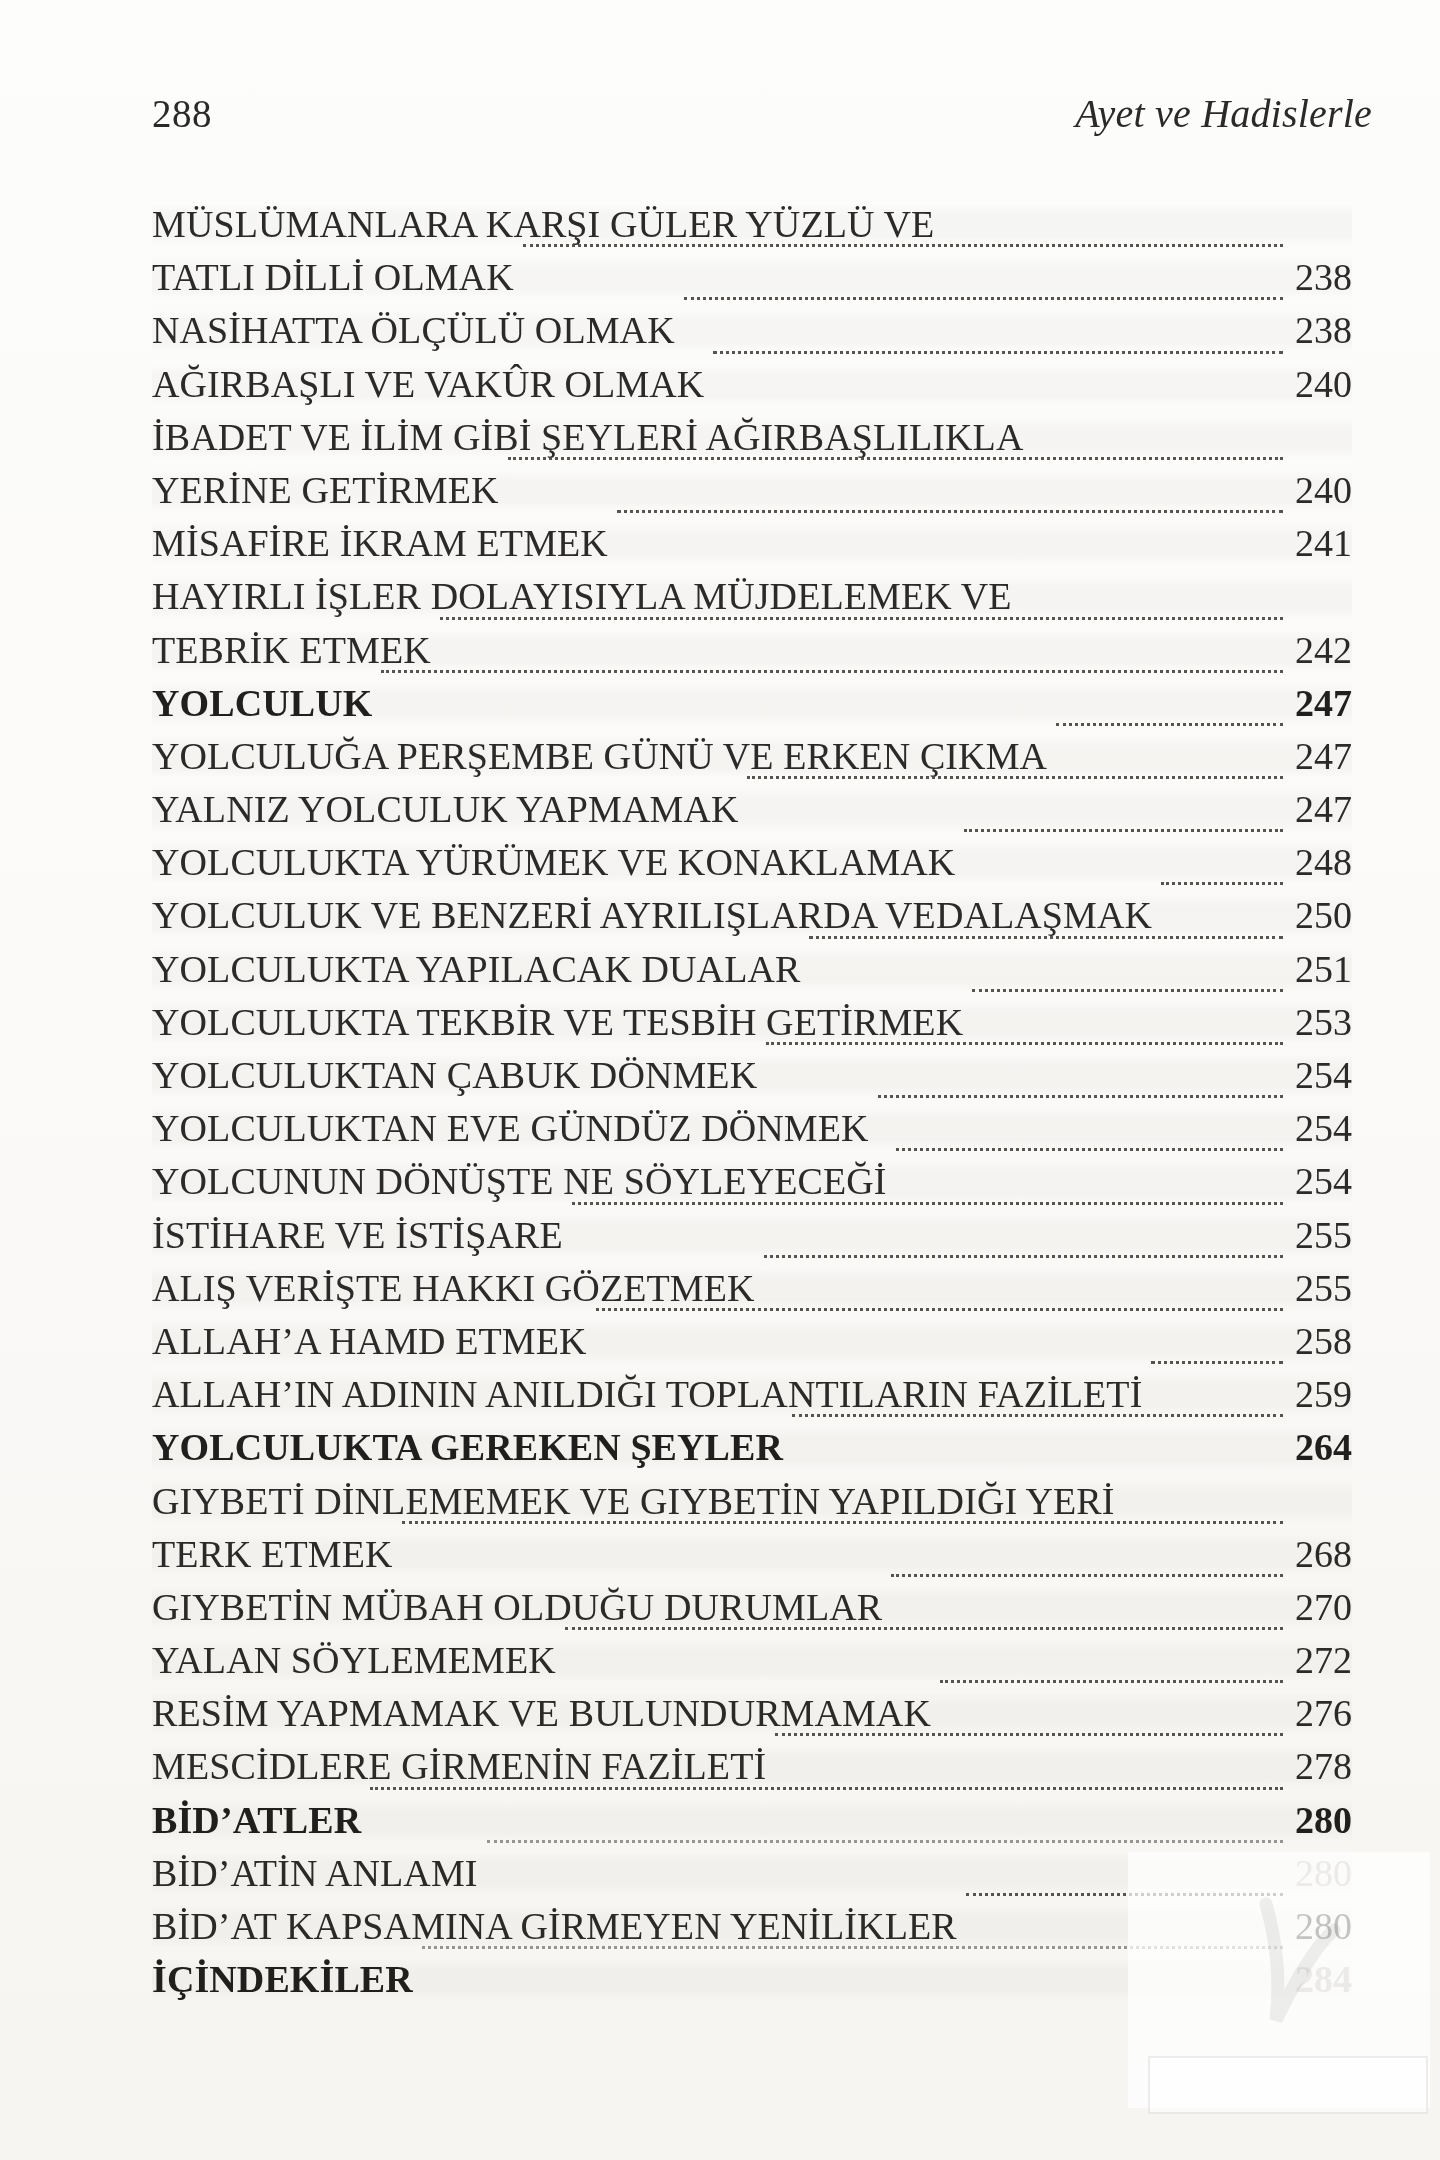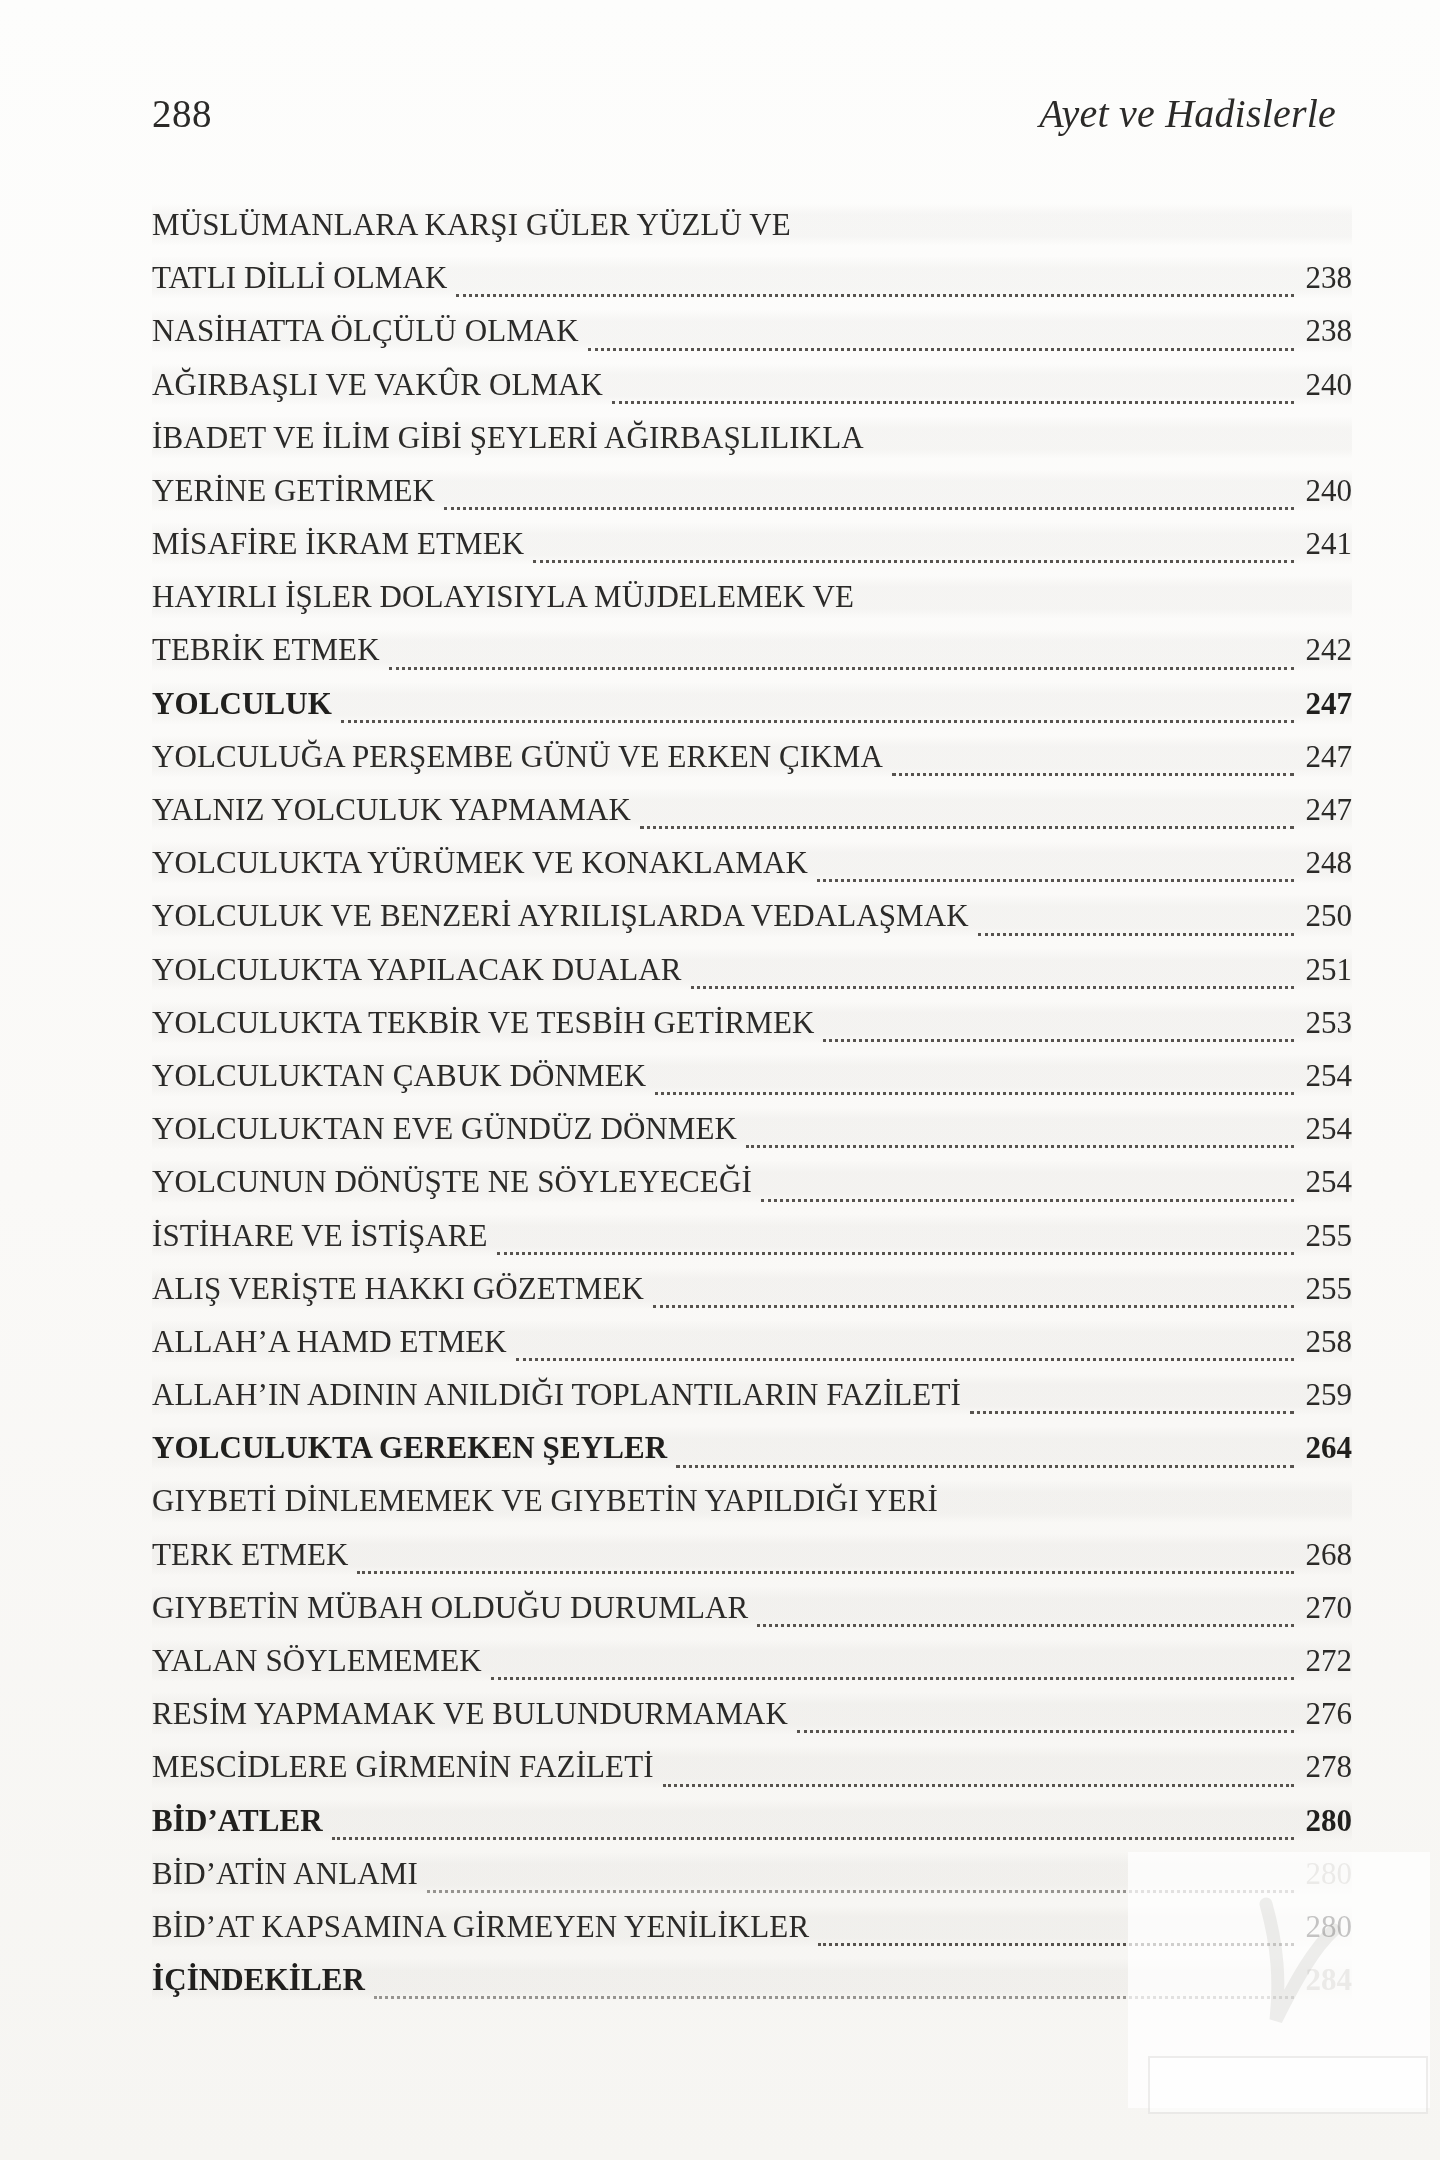--- a/index.html
+++ b/index.html
@@ -10,34 +10,34 @@
     margin: 0 auto;
     overflow: hidden;
     background: linear-gradient(180deg, var(--paper, #fdfdfc) 0%, #faf9f7 55%, #f6f5f2 100%);
     font-family: "Liberation Serif", "DejaVu Serif", serif;
     color: var(--text, #2b2a28);
   }
   .header {
     display: flex;
     justify-content: space-between;
     align-items: center;
-    padding: 86px 104px 0 152px;
+    padding: 86px 68px 0 152px;
     line-height: 56px;
   }
   .folio { font-size: 39px; letter-spacing: 0.5px; }
   .running { font-style: italic; font-size: 40px; letter-spacing: 0.2px; margin-left: 45px; }
   .toc {
     margin: 56px 88px 0 152px;
   }
   .row {
     display: flex;
-    align-items: flex-end;
+    align-items: flex-start;
     height: 53.2px;
     line-height: 53.2px;
-    font-size: 31px;
+    font-size: 38px;
     background: linear-gradient(180deg,
       rgba(125,120,112,0) 10%,
       rgba(125,120,112,0.05) 32%,
       rgba(125,120,112,0.05) 72%,
       rgba(125,120,112,0) 90%);
   }
   .row .title { white-space: nowrap; letter-spacing: 0.1px; }
   .row.bold .title, .row.bold .page-num { font-weight: bold; color: #201f1d; }
   .leader {
     flex: 1 1 auto;

